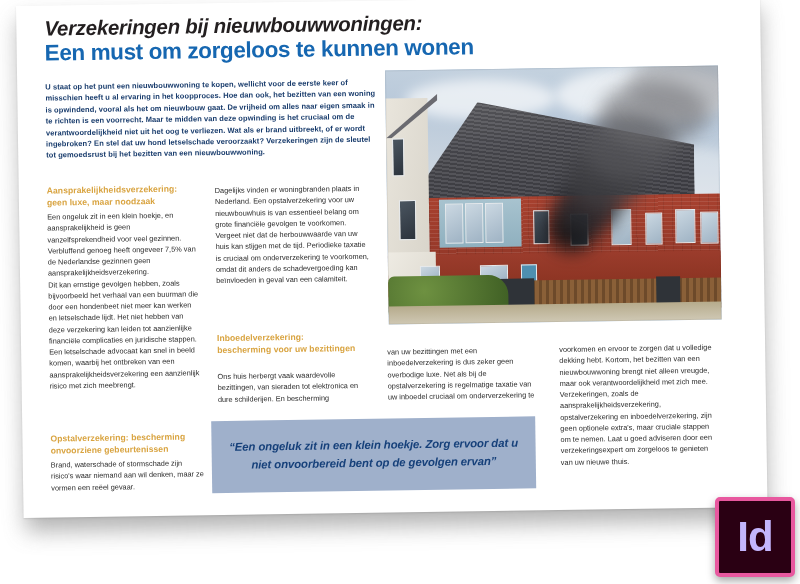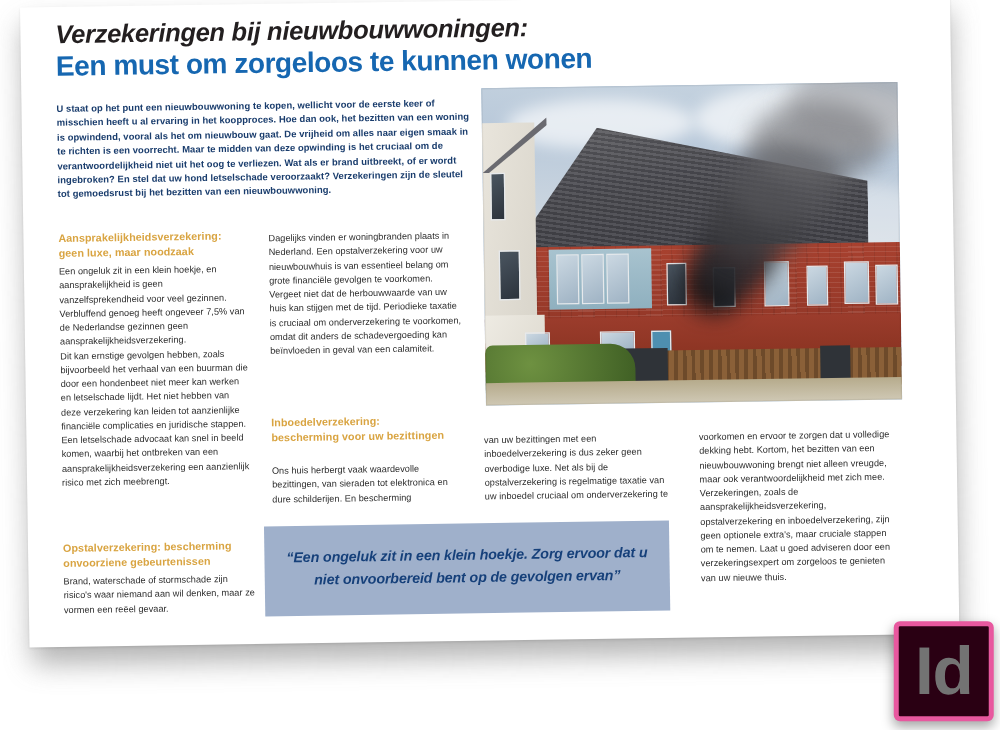--- a/index.html
+++ b/index.html
@@ -137,21 +137,21 @@
   }
 
   
   .id-badge{
     position:absolute;left:715px;top:497px;width:72px;height:72px;
     background:#2a0013;border:4px solid #e8589f;border-radius:5px;
     box-shadow:0 4px 9px rgba(0,0,0,.35);
     display:flex;align-items:center;justify-content:center;
   }
   .id-badge span{
-    color:#737373;font-size:54px;font-weight:700;line-height:1;letter-spacing:-1px;
+    color:#c4b5fd;font-size:42px;font-weight:700;line-height:1;letter-spacing:-1px;
     font-family:"Liberation Sans", sans-serif;
   }
 </style>
 </head>
 <body>
 
 <div class="stage">
 
   <div class="page-shadow"></div>
 

